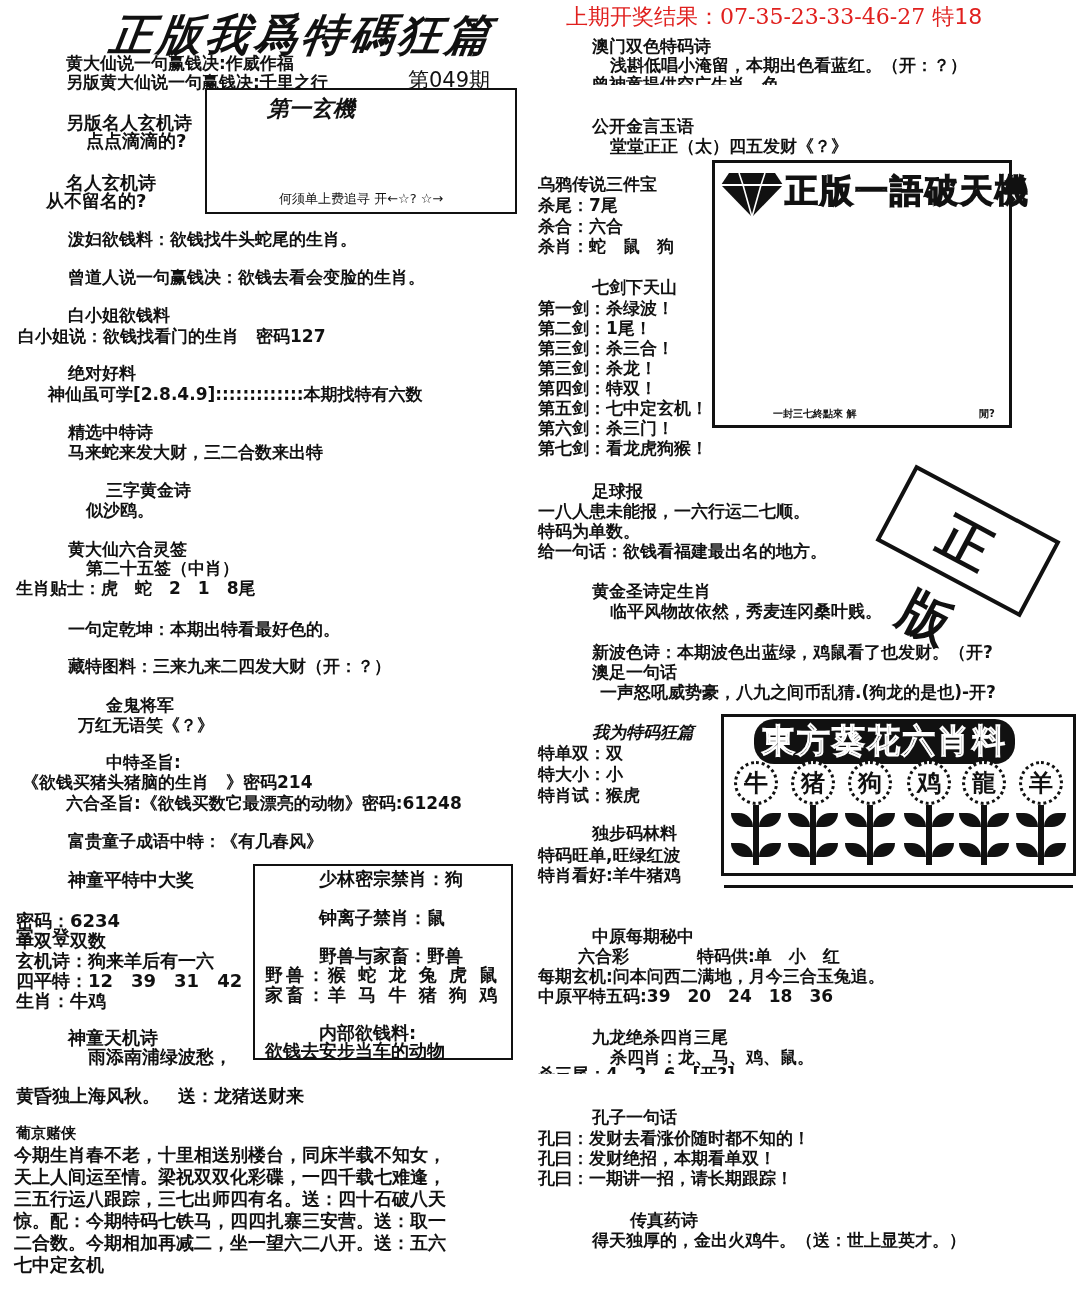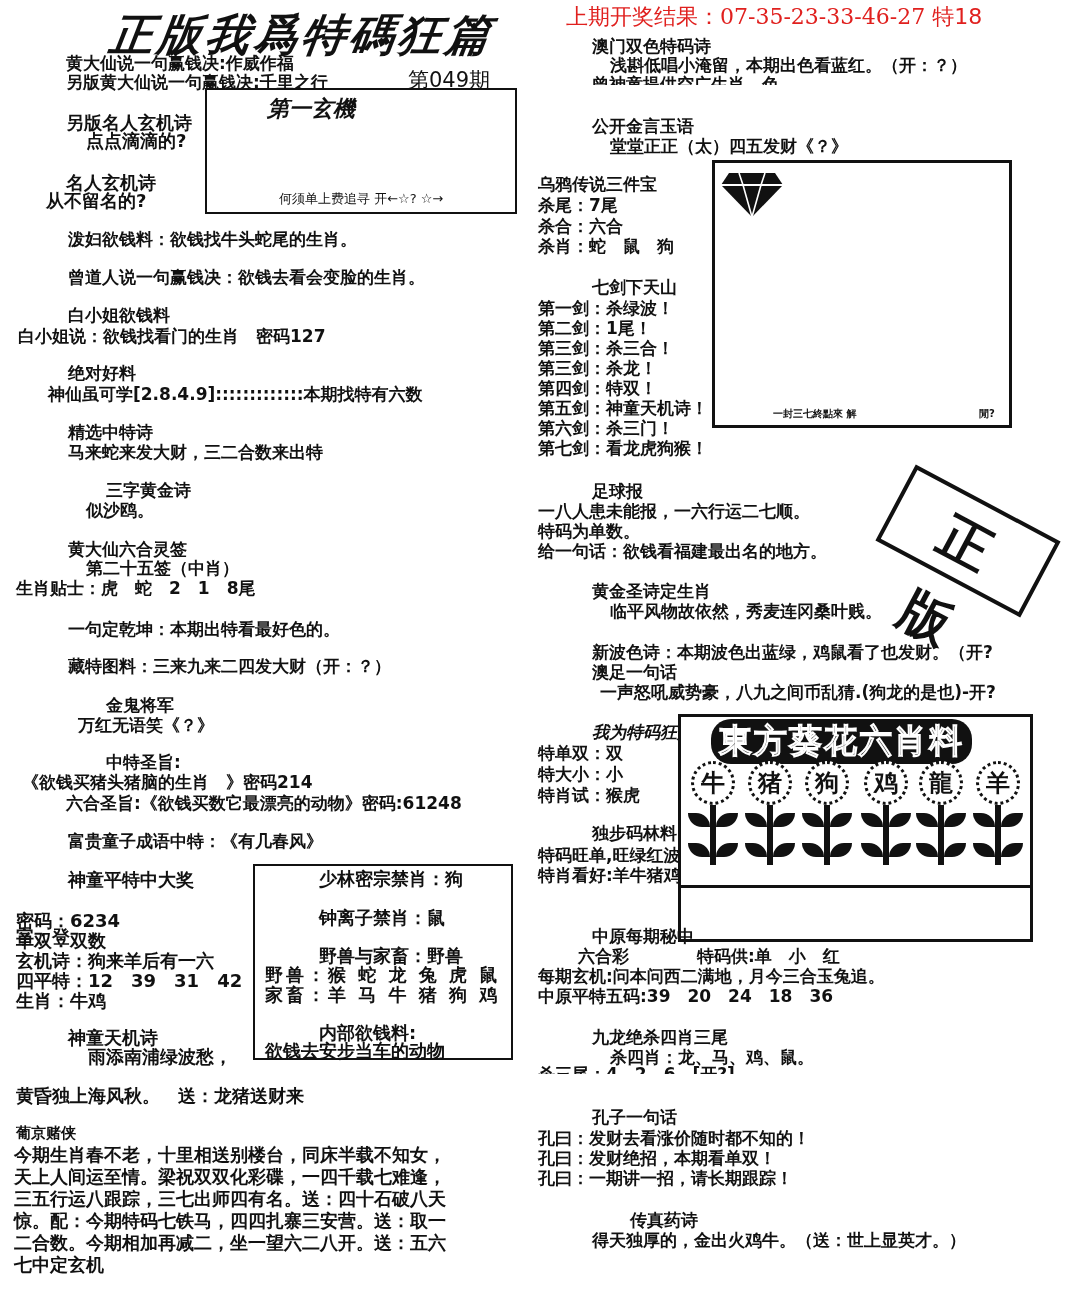--- a/index.html
+++ b/index.html
@@ -132,30 +132,31 @@
 <div class="abs t" style="left:538px; top:195px;">杀尾：7尾</div>
 <div class="abs t" style="left:538px; top:216px;">杀合：六合</div>
 <div class="abs t" style="left:538px; top:236px;">杀肖：蛇　鼠　狗</div>
 
 <div class="abs t" style="left:592px; top:277px;">七剑下天山</div>
 <div class="abs t" style="left:538px; top:298px;">第一剑：杀绿波！</div>
 <div class="abs t" style="left:538px; top:318px;">第二剑：1尾！</div>
 <div class="abs t" style="left:538px; top:338px;">第三剑：杀三合！</div>
 <div class="abs t" style="left:538px; top:358px;">第三剑：杀龙！</div>
 <div class="abs t" style="left:538px; top:378px;">第四剑：特双！</div>
-<div class="abs t" style="left:538px; top:398px;">第五剑：神童天机诗！</div>
+<div class="abs t" style="left:538px; top:398px;">第五剑：七中定玄机！</div>
 <div class="abs t" style="left:538px; top:418px;">第六剑：杀三门！</div>
 <div class="abs t" style="left:538px; top:438px;">第七剑：看龙虎狗猴！</div>
 
 <div class="box" style="left:712px; top:160px; width:300px; height:268px; border-width:3px;">
   <svg style="position:absolute; left:4px; top:8px;" width="66" height="48" viewBox="0 0 66 48">
     <polygon points="10,2 56,2 64,14 33,46 2,14" fill="#111"></polygon>
     <polyline points="2,14 64,14" stroke="#fff" stroke-width="2" fill="none"></polyline>
     <polyline points="20,2 24,14 33,46 42,14 46,2" stroke="#fff" stroke-width="1.6" fill="none"></polyline>
   </svg>
+  <div class="abs outline-title" style="left:70px; top:6px; font-size:33px;">正版一語破天機</div>
   <div class="abs" style="left:58px; top:244px; font-size:10px; font-weight:bold;">一封三七終點來 解</div>
   <div class="abs" style="left:264px; top:244px; font-size:10px; font-weight:bold;">閒?</div>
 </div>
 
 <div class="stamp" style="left:886px; top:498px; width:164px; height:86px;">正版</div>
 
 <div class="abs t" style="left:592px; top:481px;">足球报</div>
 <div class="abs t" style="left:538px; top:501px;">一八人患未能报，一六行运二七顺。</div>
 <div class="abs t" style="left:538px; top:521px;">特码为单数。</div>
 <div class="abs t" style="left:538px; top:541px;">给一句话：欲钱看福建最出名的地方。</div>
@@ -169,21 +170,21 @@
 
 <div class="abs t" style="left:592px; top:722px;font-style:italic;">我为特码狂篇</div>
 <div class="abs t" style="left:538px; top:743px;">特单双：双</div>
 <div class="abs t" style="left:538px; top:764px;">特大小：小</div>
 <div class="abs t" style="left:538px; top:785px;">特肖试：猴虎</div>
 
 <div class="abs t" style="left:592px; top:824px;font-family:Liberation Serif, serif;">独步码林料</div>
 <div class="abs t" style="left:538px; top:845px;">特码旺单,旺绿红波</div>
 <div class="abs t" style="left:538px; top:865px;">特肖看好:羊牛猪鸡</div>
 
-<div class="box" style="left:678px; top:714px; width:355px; height:228px; border-width:3px;">
+<div class="box" style="left:721px; top:714px; width:355px; height:162px; border-width:3px;">
   <div class="abs outline-title" style="left:30px; top:2px; font-size:33px; color:#fff; background:#111; border-radius:20px; padding:0 8px; -webkit-text-stroke:1px #fff; color:#111;">東方葵花六肖料</div>
 
   <div class="flower" style="left:6px; top:44px;">
     <div class="head">牛</div>
     <div class="stem">
         <div class="leaf" style="left:-22px; top:8px;"></div>
         <div class="leaf" style="left:6px; top:8px; transform:scaleX(-1);"></div>
         <div class="leaf" style="left:-22px; top:38px;"></div>
         <div class="leaf" style="left:6px; top:38px; transform:scaleX(-1);"></div>
       </div>

